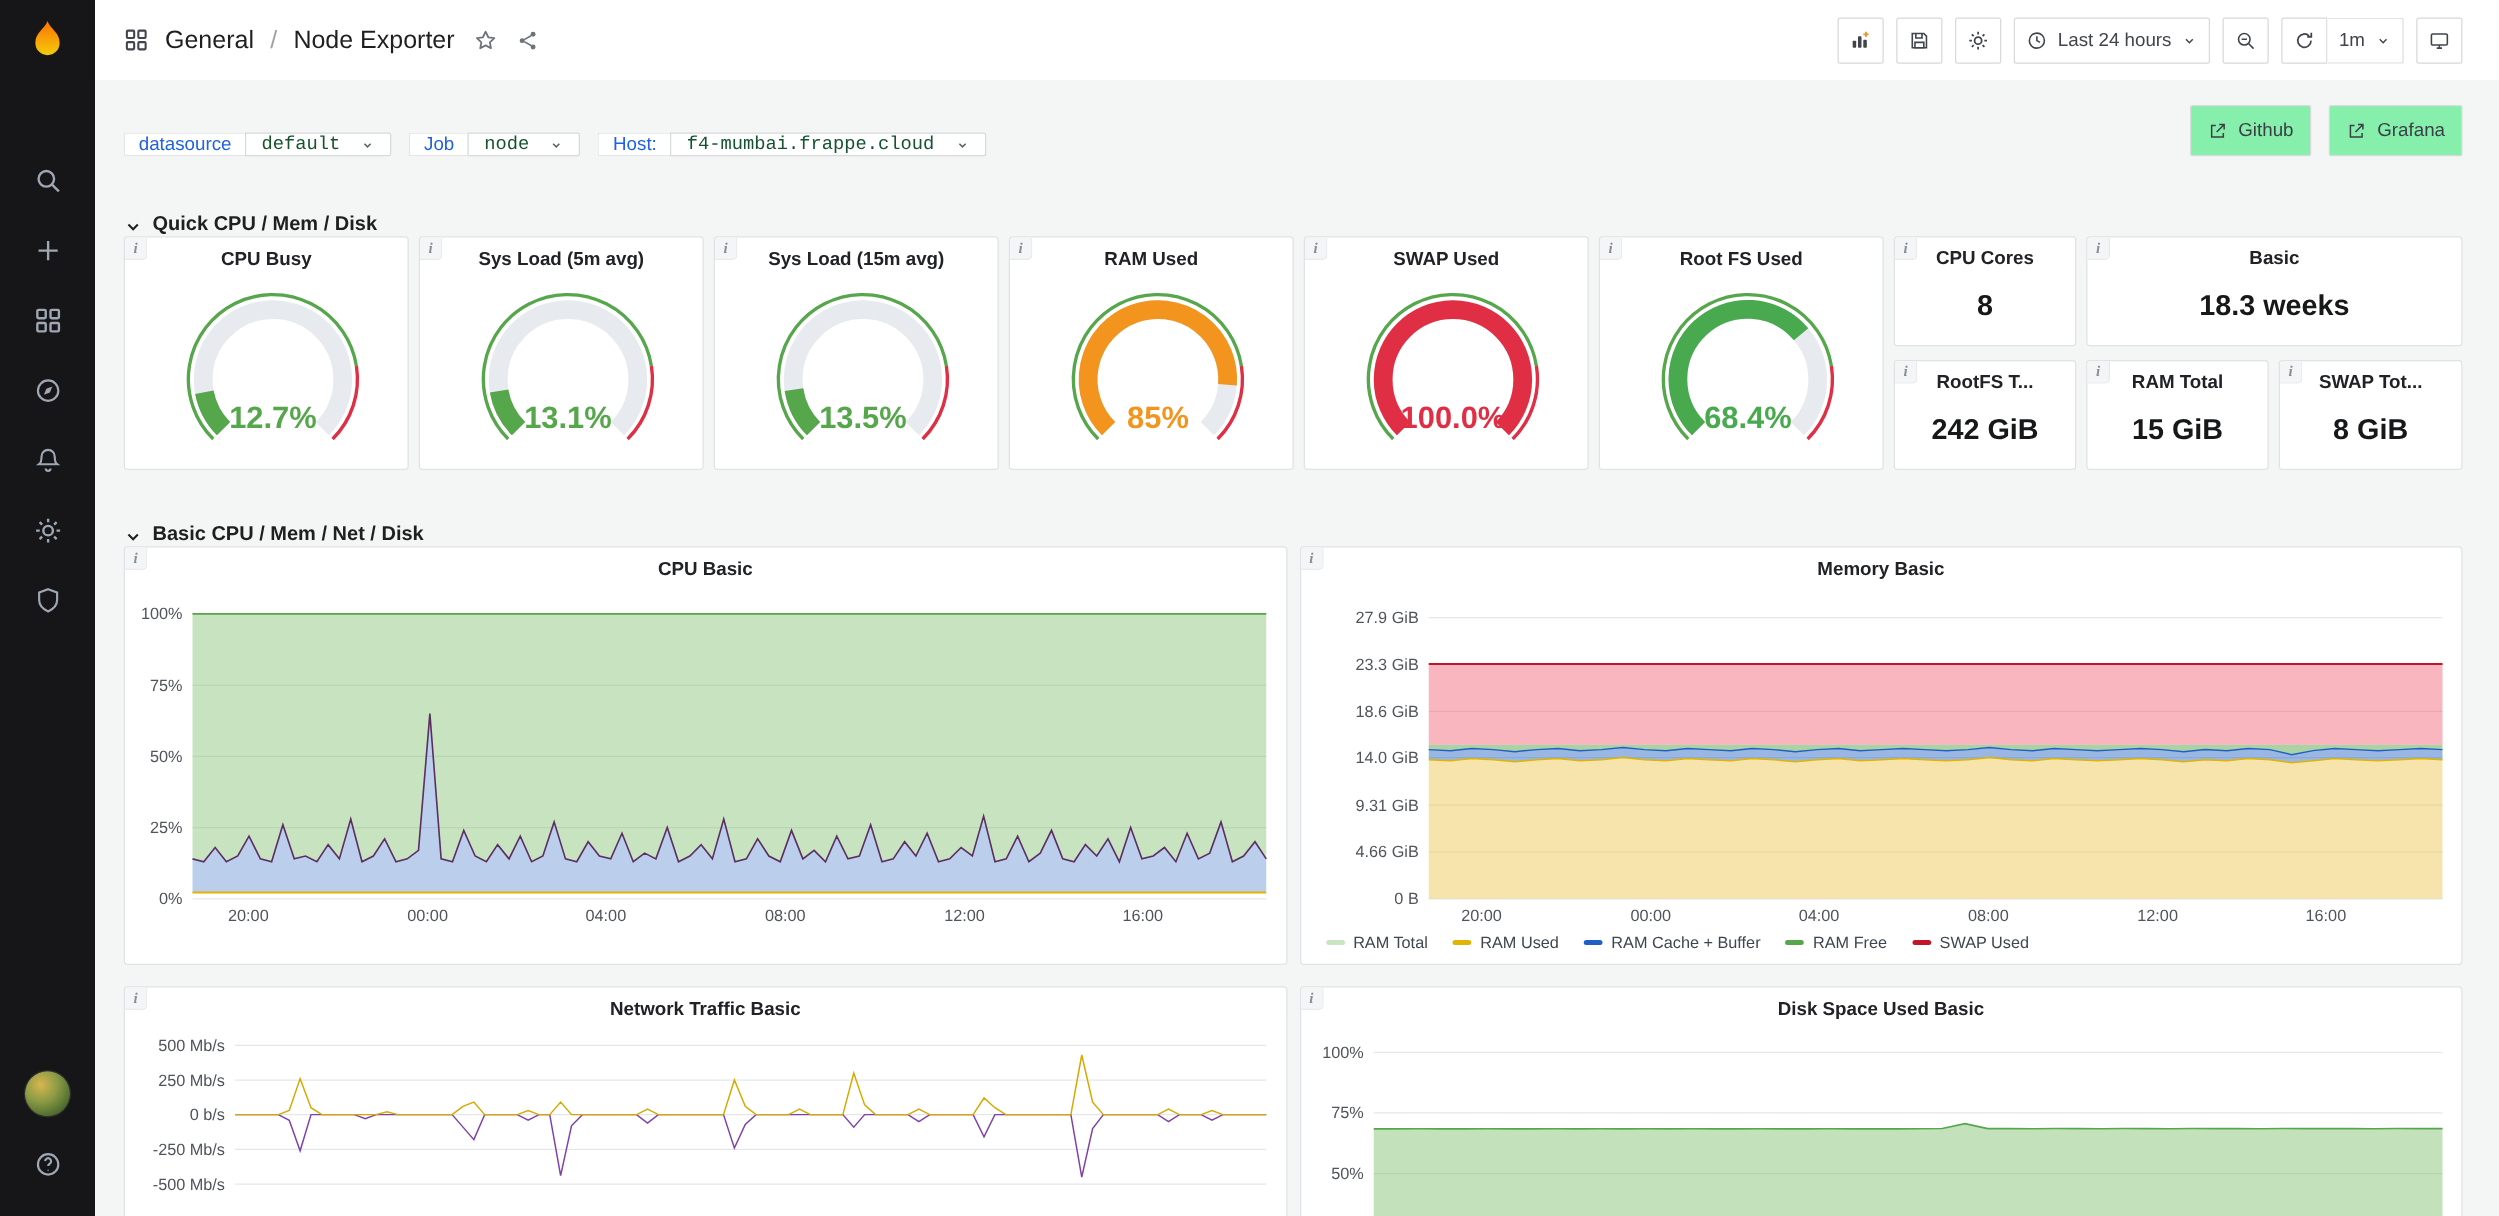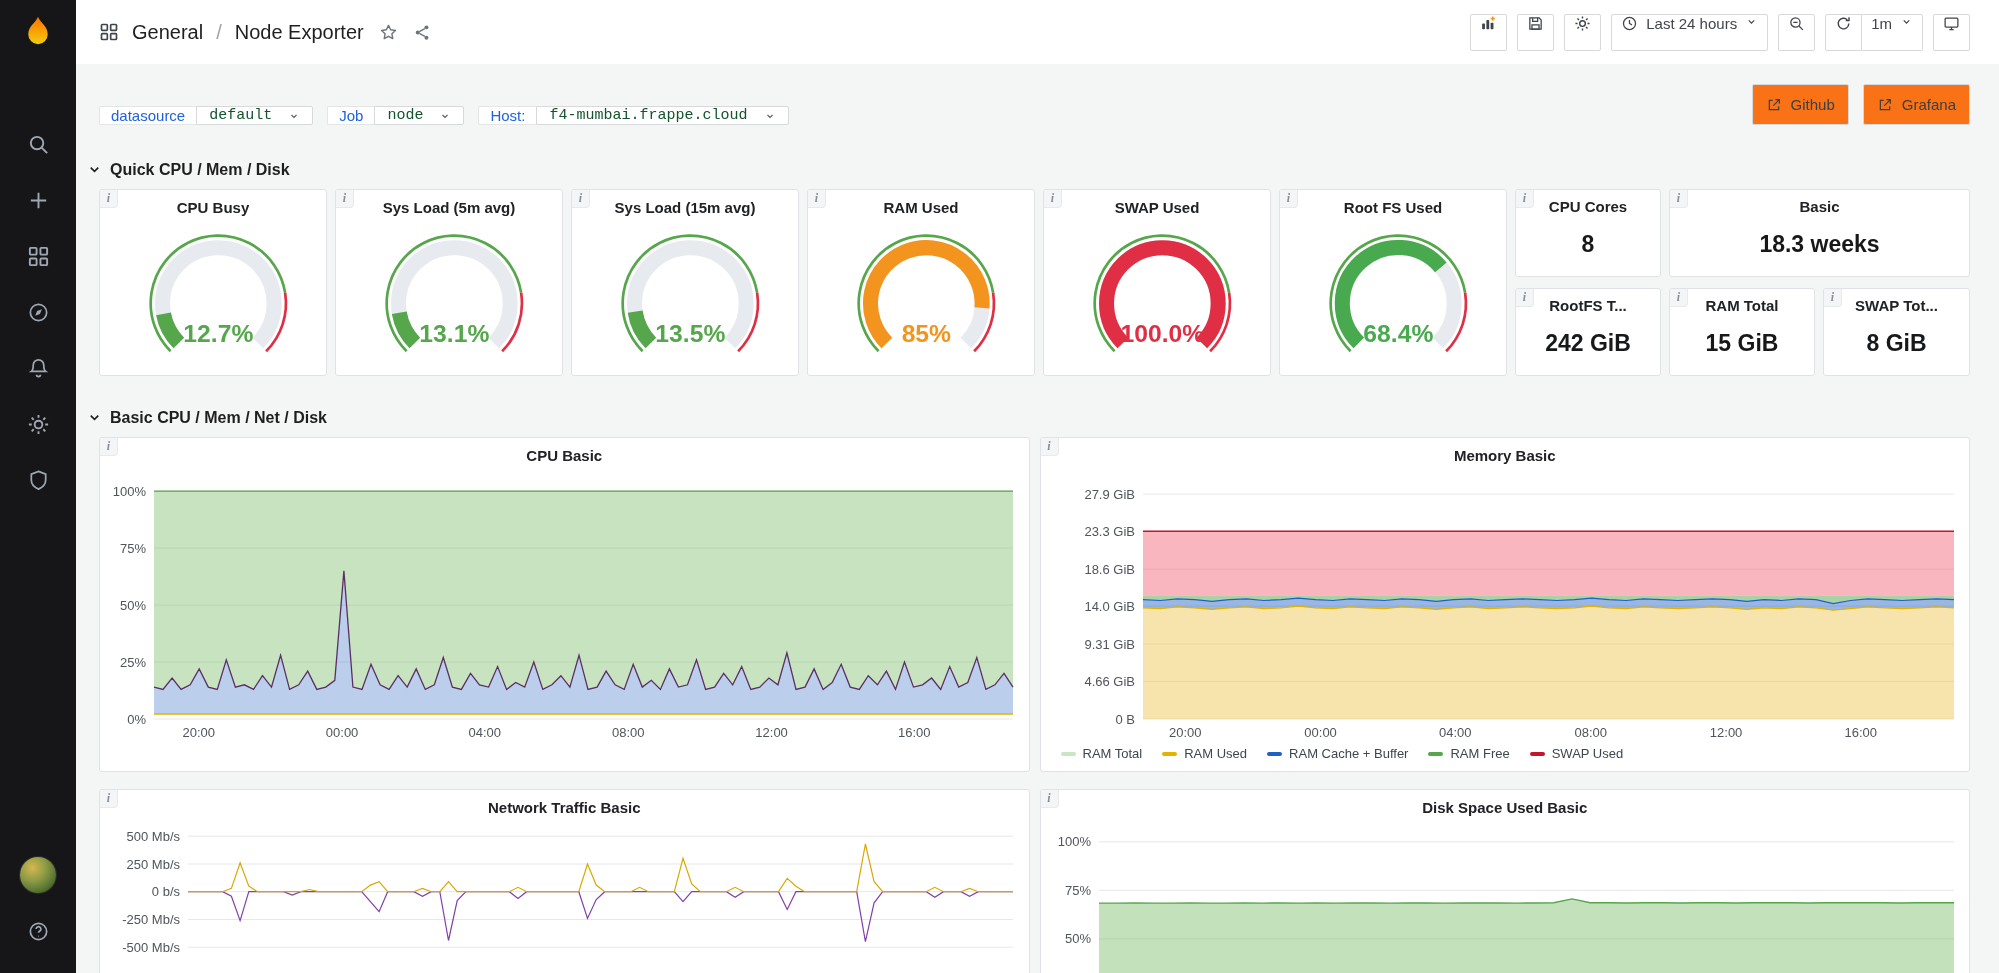--- a/index.html
+++ b/index.html
@@ -26,43 +26,43 @@
     padding:0 29px 0 23px;flex-shrink:0}
   .crumbs{display:flex;align-items:center;gap:13px}
   .crumb-icon{color:#41444b;display:flex}
   .crumb-icon svg{width:20px;height:20px}
   .crumb{font-size:20px;color:#1f1f20;cursor:pointer}
   .crumb-sep{font-size:20px;color:#9fa3a9}
   .crumb-act{color:#6e7artifact}
   .crumb-act{color:#6e737a;display:flex;cursor:pointer;margin-left:2px}
   .crumb-act svg{width:19px;height:19px}
   .tb-right{display:flex;align-items:center;gap:10px}
-  .tb-btn{height:37px;border:1px solid #d8d9da;border-radius:2px;background:#fff;display:flex;
+  .tb-btn{height:37px;border:1px solid #d8d9da;border-radius:2px;background:#fff;display:flex;align-items:center;
     gap:8px;padding:0 9px;color:#41444b;font-size:15px;cursor:pointer;font-family:inherit}
   .tb-btn svg{width:17px;height:17px;flex-shrink:0}
   .tb-btn .caret svg{width:13px;height:13px}
   .tb-split{display:flex}
   .tb-split .seg{border-radius:2px 0 0 2px}
   .tb-split .seg2{border-left:none;border-radius:0 2px 2px 0}
   .caret{display:flex;color:#41444b}
 
   
   .filters{display:flex;align-items:center;gap:14px;padding:20px 29px 25px 23px;flex-shrink:0}
   .var{display:flex;align-items:flex-end;height:41px}
   .var-label{display:flex;align-items:center;padding:0 11px;background:#fff;border:1px solid #e4e5e7;border-right:none;
     border-radius:2px 0 0 2px;color:#1f62e0;font-size:15px;font-weight:500}
   .var-value{display:flex;align-items:center;gap:16px;padding:0 12px;background:#fff;border:1px solid #d8d9db;
     border-radius:0 2px 2px 0;color:#14532d;font-size:15px;cursor:pointer;font-family:Liberation Mono, monospace}
   .flex-spacer{flex:1}
-  .link-btn{height:41px;border:1px solid #d8d9db;border-radius:2px;background:#f97316;display:flex;align-items:center;
+  .link-btn{height:41px;border:1px solid #d8d9db;border-radius:2px;background:#86efac;display:flex;align-items:center;
     gap:9px;padding:0 13px;color:#3a3f45;font-size:15px;cursor:pointer;font-family:inherit}
   .link-btn svg{width:16px;height:16px}
 
   
-  .row-header{display:flex;align-items:center;gap:8px;height:39px;padding-left:11px;cursor:pointer;flex-shrink:0}
+  .row-header{display:flex;align-items:flex-end;gap:8px;height:39px;padding-left:23px;cursor:pointer;flex-shrink:0}
   .row-header span{font-size:16px;font-weight:700;color:#1f1f20}
   .row-header .chev{display:flex;color:#1f1f20}
   .row-header .chev svg{width:15px;height:15px}
   .rh2{margin-top:22px}
 
   
   .panel{background:#fff;border:1px solid #e0e2e5;border-radius:3px;position:relative}
   .info-corner{position:absolute;top:0;left:0;width:18px;height:18px;display:flex;align-items:center;justify-content:center;
     color:#878d95;font-family:"Liberation Serif",serif;font-style:italic;font-weight:700;font-size:12px;
     background:#f4f5f6;border-right:1px solid #e8e9eb;border-bottom:1px solid #e8e9eb;border-radius:2px 0 4px 0;

